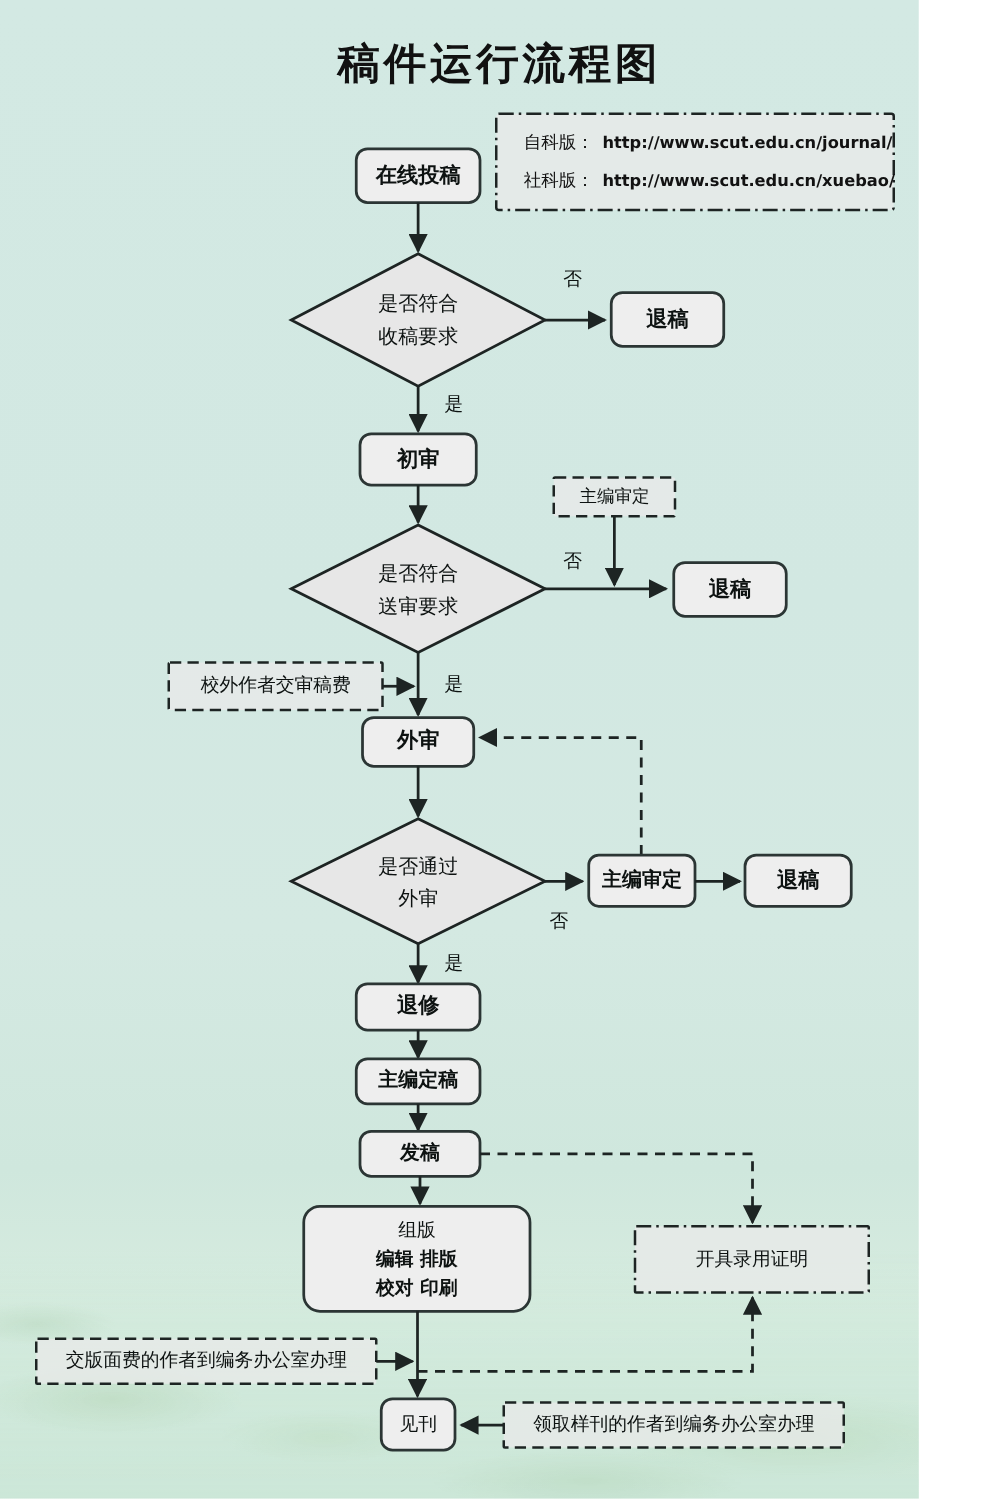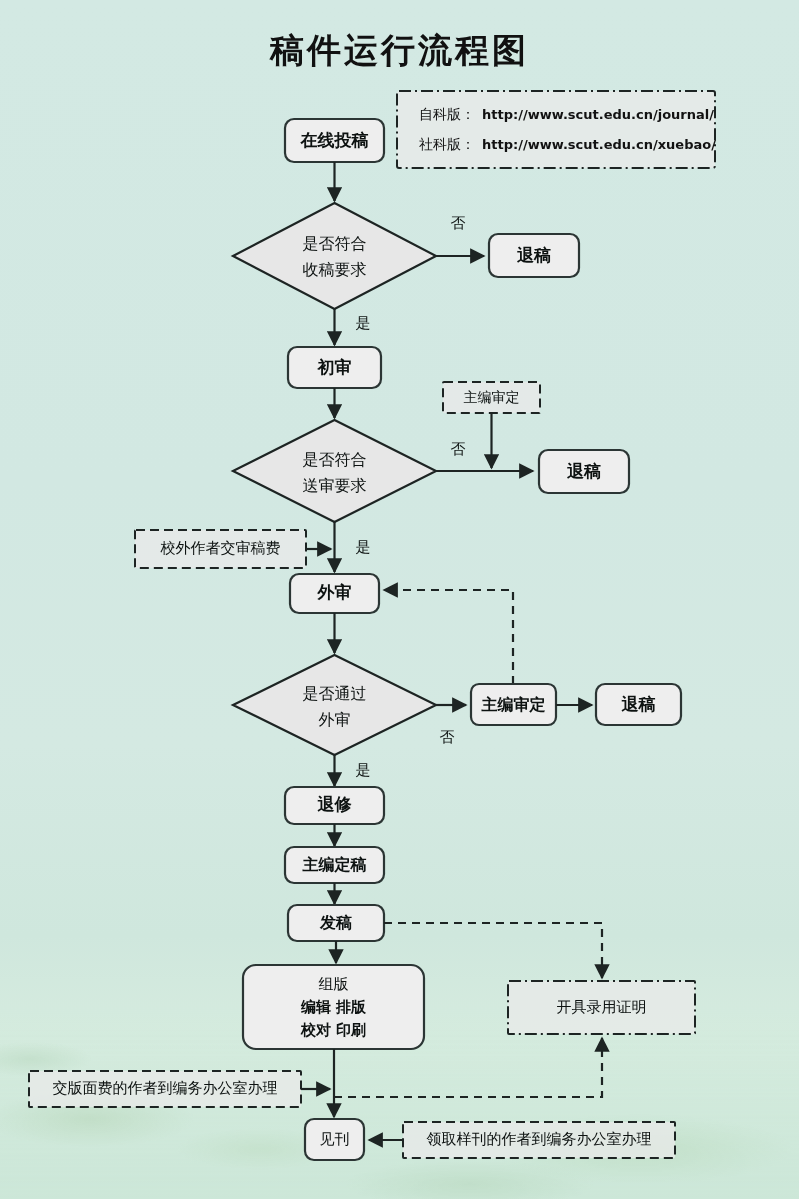--- a/index.html
+++ b/index.html
@@ -2,21 +2,21 @@
 <html><head>
 <meta charset="utf-8">
 <style>
   html, body {
     margin: 0;
     padding: 0;
     background: #ffffff;
   }
   #page {
     position: relative;
-    width: 799px;
+    width: 735px;
     height: 1199px;
     overflow: hidden;
     background: linear-gradient(180deg,
         #d3e9e3 0%,
         #d2e8e2 40%,
         #d4e9e2 62%,
         #cfe7dd 78%,
         #d7ecdf 88%,
         #d2e9df 100%);
     font-family: "DejaVu Serif", "Liberation Serif", serif;

